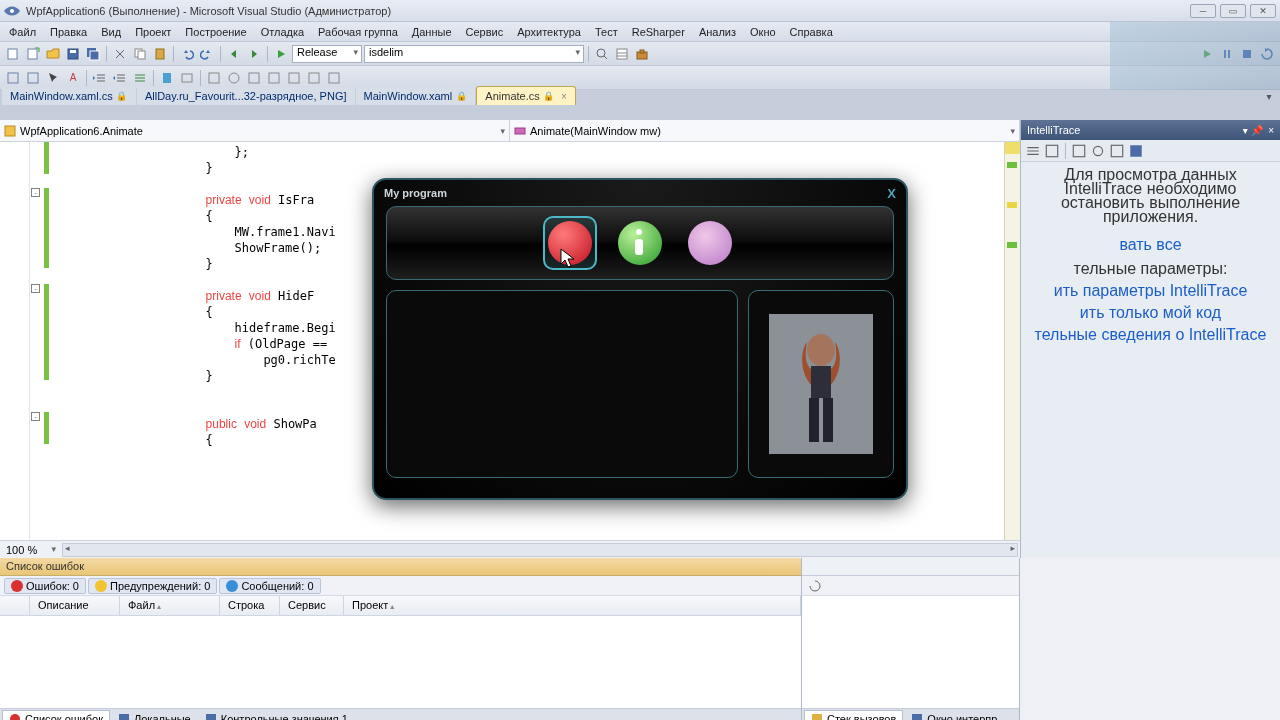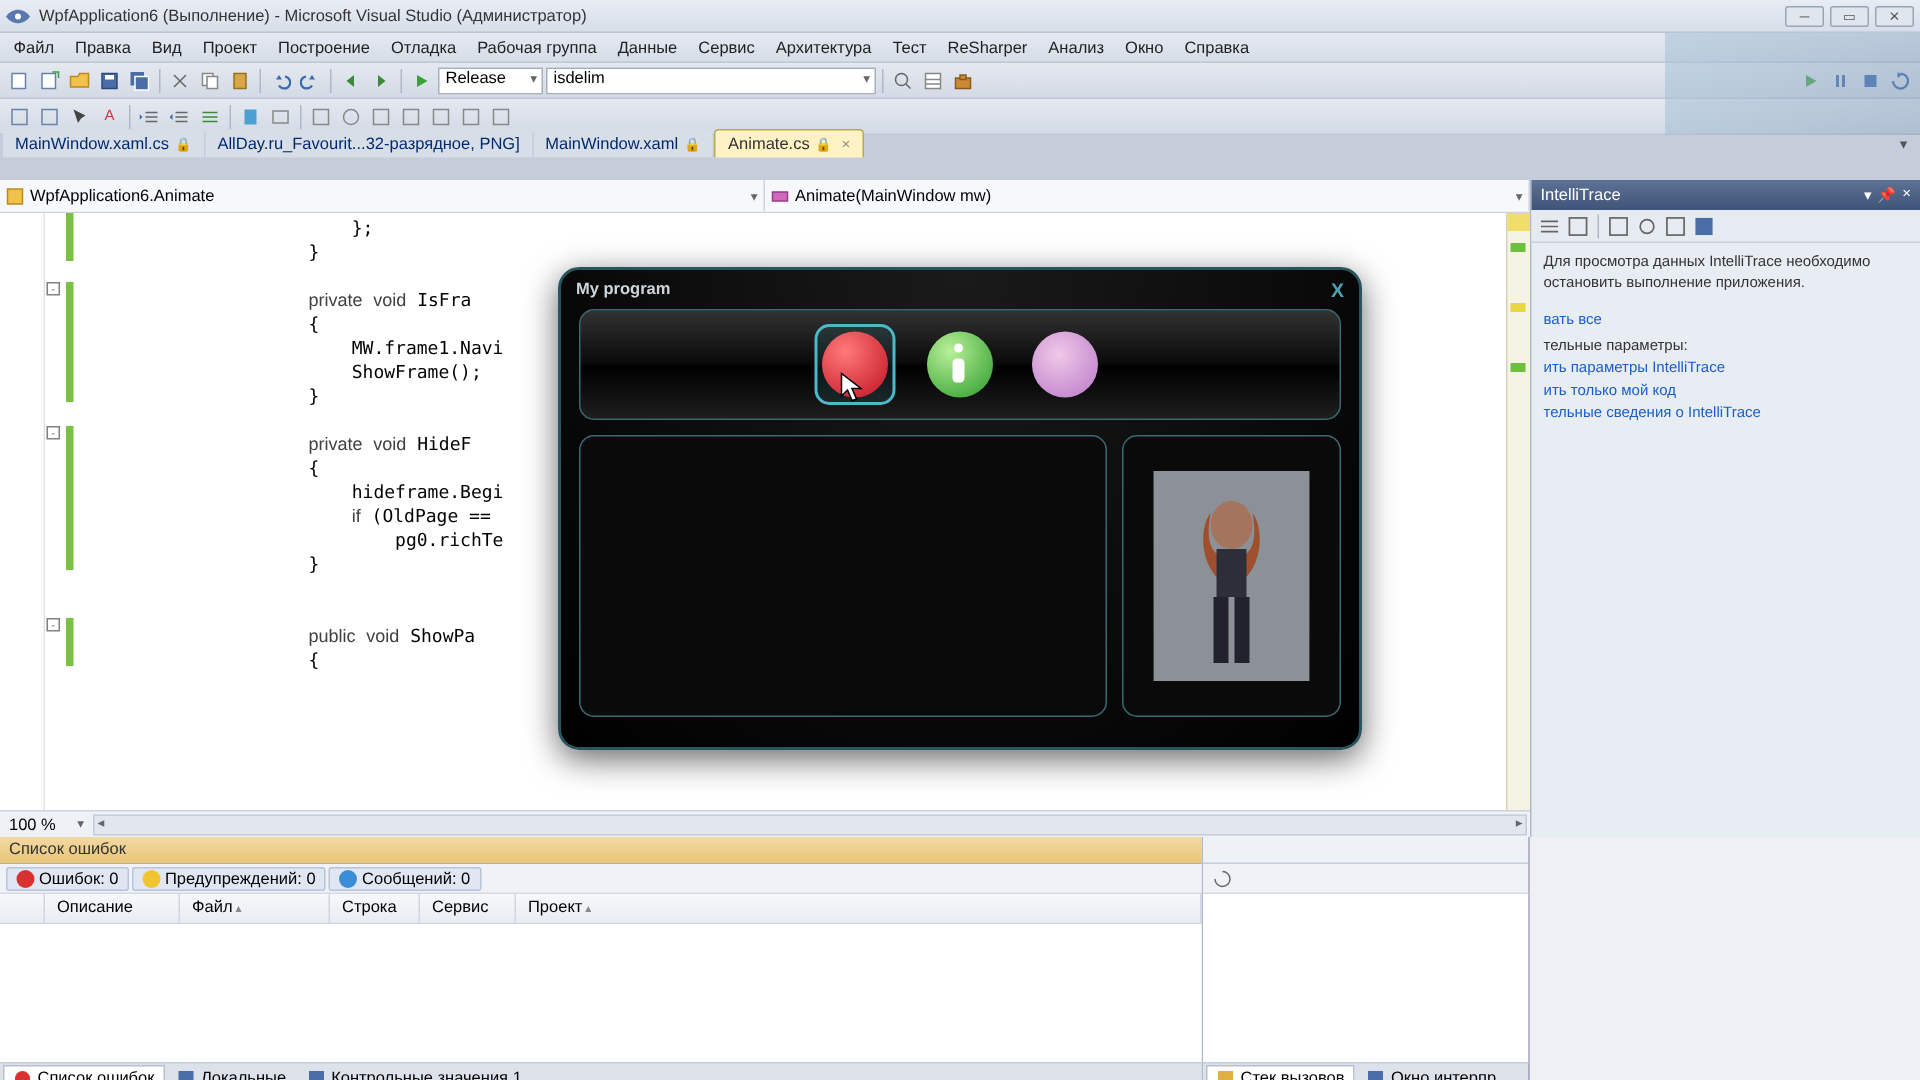--- a/index.html
+++ b/index.html
@@ -43,41 +43,41 @@
 .nav-combo { flex: 1; display: flex; align-items: center; font-size: 11px; padding: 0 4px; border-right: 1px solid #ccd3de; background: #f6f8fb; position: relative; }
 .nav-combo::after { content: "▾"; position: absolute; right: 4px; font-size: 9px; color: #666; }
 .nav-combo .nicon { width: 12px; height: 12px; margin-right: 4px; }
 
 
 .code-wrap { flex: 1; display: flex; position: relative; overflow: hidden; }
 .code-gutter { width: 30px; background: #fff; border-right: 1px solid #e5e5e5; }
 .outline-col { width: 14px; background: #fff; position: relative; }
 .outline-minus { position: absolute; left: 1px; width: 9px; height: 9px; border: 1px solid #808080; font-size: 8px; text-align: center; line-height: 7px; color: #808080; }
 .code-text { flex: 1; font-family: Consolas, monospace; font-size: 12px; line-height: 16px; padding: 2px 0 2px 40px; color: #000; white-space: pre; position: relative; }
-.kw { color: #404040; }
+.kw { color: #ef4444; }
 .code-overview { width: 16px; background: #f5f3e4; border-left: 1px solid #d5d1b6; position: relative; }
 .ov-mark { position: absolute; left: 2px; width: 10px; height: 6px; background: #6dbf3e; }
 .ov-mark.y { background: #e8d642; }
 .changebar { width: 6px; position: relative; }
 .ch-mark { position: absolute; left: 0; width: 5px; height: 16px; background: #7cc242; }
 
 
 .editor-footer { height: 18px; display: flex; align-items: center; border-top: 1px solid #ccd3de; background: #eef1f6; font-size: 11px; }
 .zoom { width: 60px; padding-left: 6px; position:relative;}
 .zoom::after{content:"▾";position:absolute;right:4px;font-size:9px;color:#666;}
 .hscroll { flex: 1; height: 14px; background: #e2e6ee; border: 1px solid #c5cddb; margin: 0 2px; position:relative;}
 .hscroll::before{content:"◂";position:absolute;left:2px;top:-1px;font-size:9px;color:#666;}
 .hscroll::after{content:"▸";position:absolute;right:2px;top:-1px;font-size:9px;color:#666;}
 
 
 .panel-header { height: 20px; background: linear-gradient(#5d7295, #3e5478); color: #fff; display: flex; align-items: center; font-size: 11px; padding: 0 6px; justify-content: space-between; }
 .panel-header .ph-ctrls { display: flex; gap: 4px; font-size: 10px; }
 .panel-tb { height: 22px; background: #e6eaf1; border-bottom: 1px solid #c9d0dc; display: flex; align-items: center; gap:3px; padding:0 4px;}
 .panel-tb .pbtn { width:16px;height:16px;display:flex;align-items:center;justify-content:center;}
-.panel-body { flex: 1; padding: 6px 8px; font-size: 10px; color: #333; overflow:hidden;}
+.panel-body { flex: 1; padding: 6px 8px; font-size: 16px; color: #333; overflow:hidden;text-align:center;}
 .panel-body .msg { margin-bottom: 12px; line-height: 14px; }
 .panel-body a { color: #1a5ec8; text-decoration: none; display: block; margin: 4px 0; }
 .panel-body .hdr { font-weight: normal; color: #333; margin: 6px 0 2px; }
 
 
 .bottom-area { height: 170px; display: flex; }
 .errlist { flex: 1; display: flex; flex-direction: column; background: #fff; border-right: 1px solid #b0b9c9; }
 .errlist-right { width: 218px; background: #701a75; border-right: 1px solid #b0b9c9; display:flex;flex-direction:column;}
 .panel-title { height: 18px; background: linear-gradient(#f3d9a4, #e9c577); font-size: 11px; padding: 2px 6px; border-bottom: 1px solid #c5af6f; color:#333;}
 .err-filters { height: 20px; display: flex; align-items: center; gap: 2px; padding: 0 4px; font-size: 11px; border-bottom: 1px solid #d5dbe4; background: #f0f2f7; }

